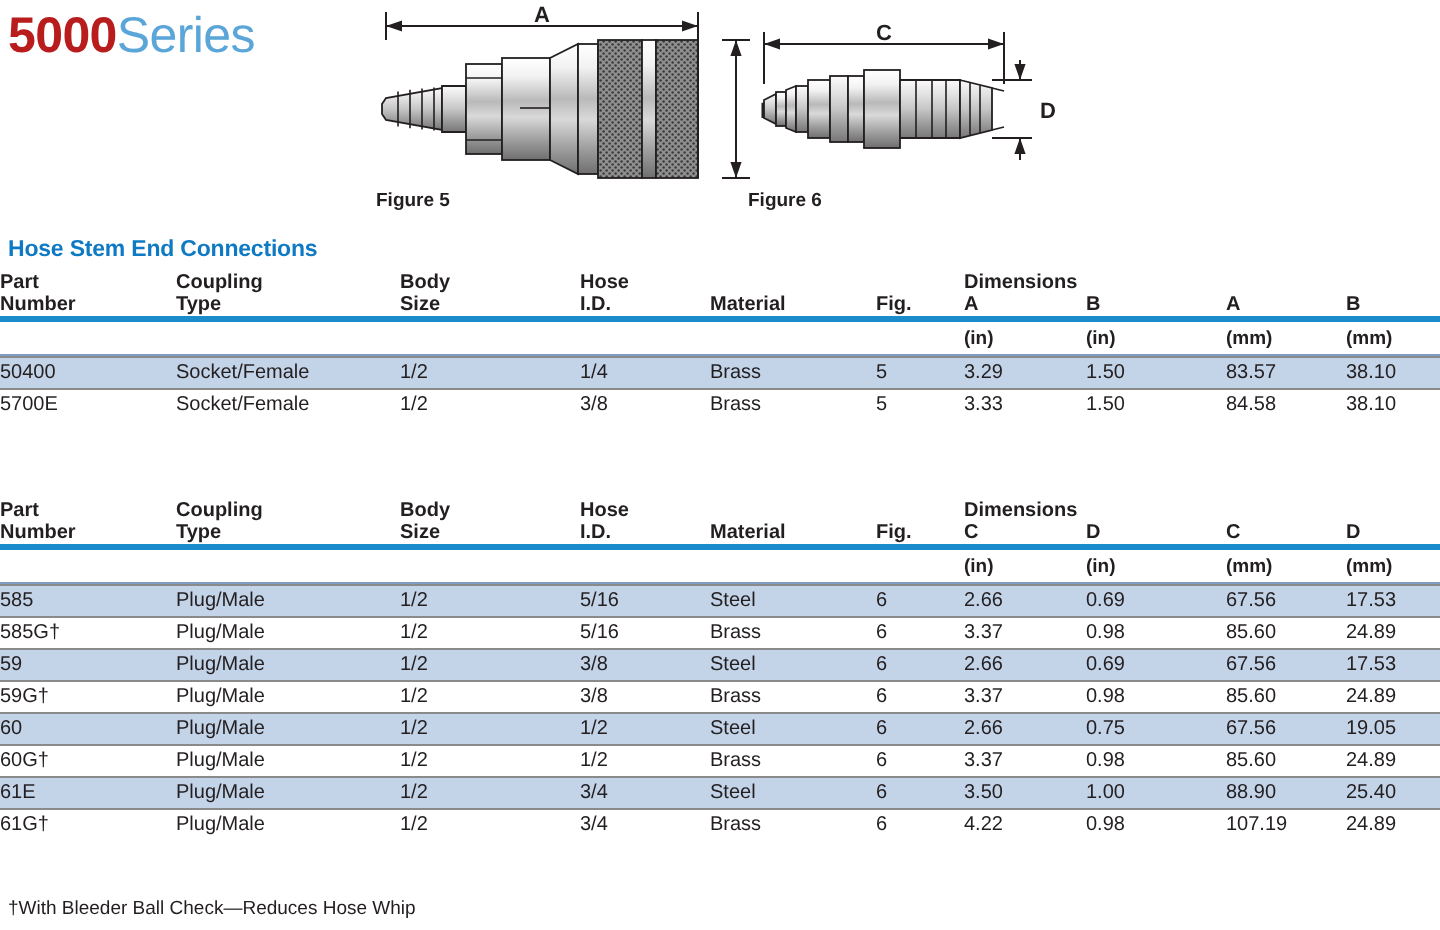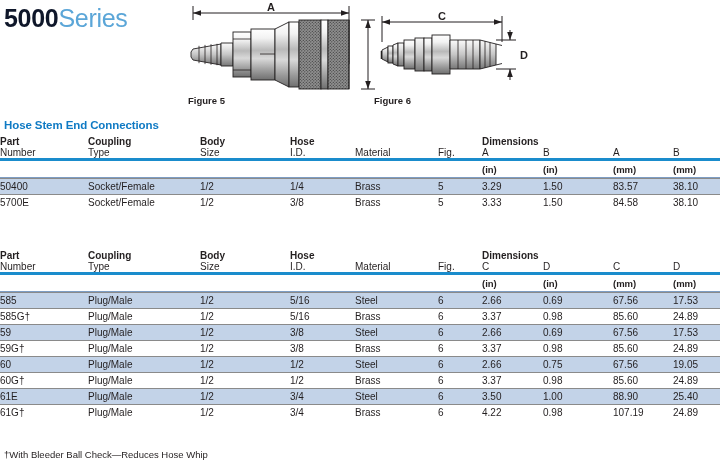--- a/index.html
+++ b/index.html
@@ -4,38 +4,38 @@
 <style>
   html,body{margin:0;padding:0;}
   body{
     width:720px;height:465px;background:#ffffff;
     font-family:"Liberation Sans", sans-serif;
     color:#231f20;overflow:hidden;position:relative;
   }
 
   
   #page-title{position:absolute;left:4px;top:4px;font-size:25px;font-weight:bold;letter-spacing:-0.3px;white-space:nowrap;}
-  #page-title .t-strong{color:#0f172a;}
+  #page-title .t-strong{color:#b91c1c;}
   #page-title .t-light{color:#5ba6d8;font-weight:normal;}
 
   
   #figures{position:absolute;left:0;top:0;width:720px;height:115px;}
   .fig-caption{position:absolute;font-size:9.5px;font-weight:bold;color:#231f20;text-align:center;}
   #fig5-caption{left:188px;top:95px;}
   #fig6-caption{left:374px;top:95px;}
 
   
   #section-title{position:absolute;left:4px;top:119px;font-size:11.5px;font-weight:bold;color:#0f7ac4;letter-spacing:-0.1px;}
 
   
   .tbl{position:absolute;left:0;width:720px;border-collapse:collapse;table-layout:fixed;font-size:9.5px;}
   .tbl td,.tbl th{padding:0;margin:0;}
 
   .hdr-row td{font-weight:bold;font-size:10px;vertical-align:bottom;line-height:10.5px;height:11px;color:#231f20;}
-  .dimhdr td{font-weight:normal;font-size:10px;line-height:11px;height:11px;}
+  .dimhdr td{font-weight:bold;font-size:10px;line-height:11px;height:11px;}
   .rule-blue td{height:3px;background:#1a8ccc;padding:0;font-size:0;line-height:0;}
   .unit-row td{font-weight:bold;font-size:9.5px;height:16px;vertical-align:middle;}
   .rule-thin td{height:1px;background:#7d9dc4;padding:0;font-size:0;line-height:0;}
 
   .data-row td{height:15px;vertical-align:middle;font-size:10px;color:#231f20;
                border-top:1px solid #8a8a8a;}
   .data-row.shade td{background:#c3d3e8;}
   .data-row.last td{border-bottom:1px solid #8a8a8a;}
 
   

